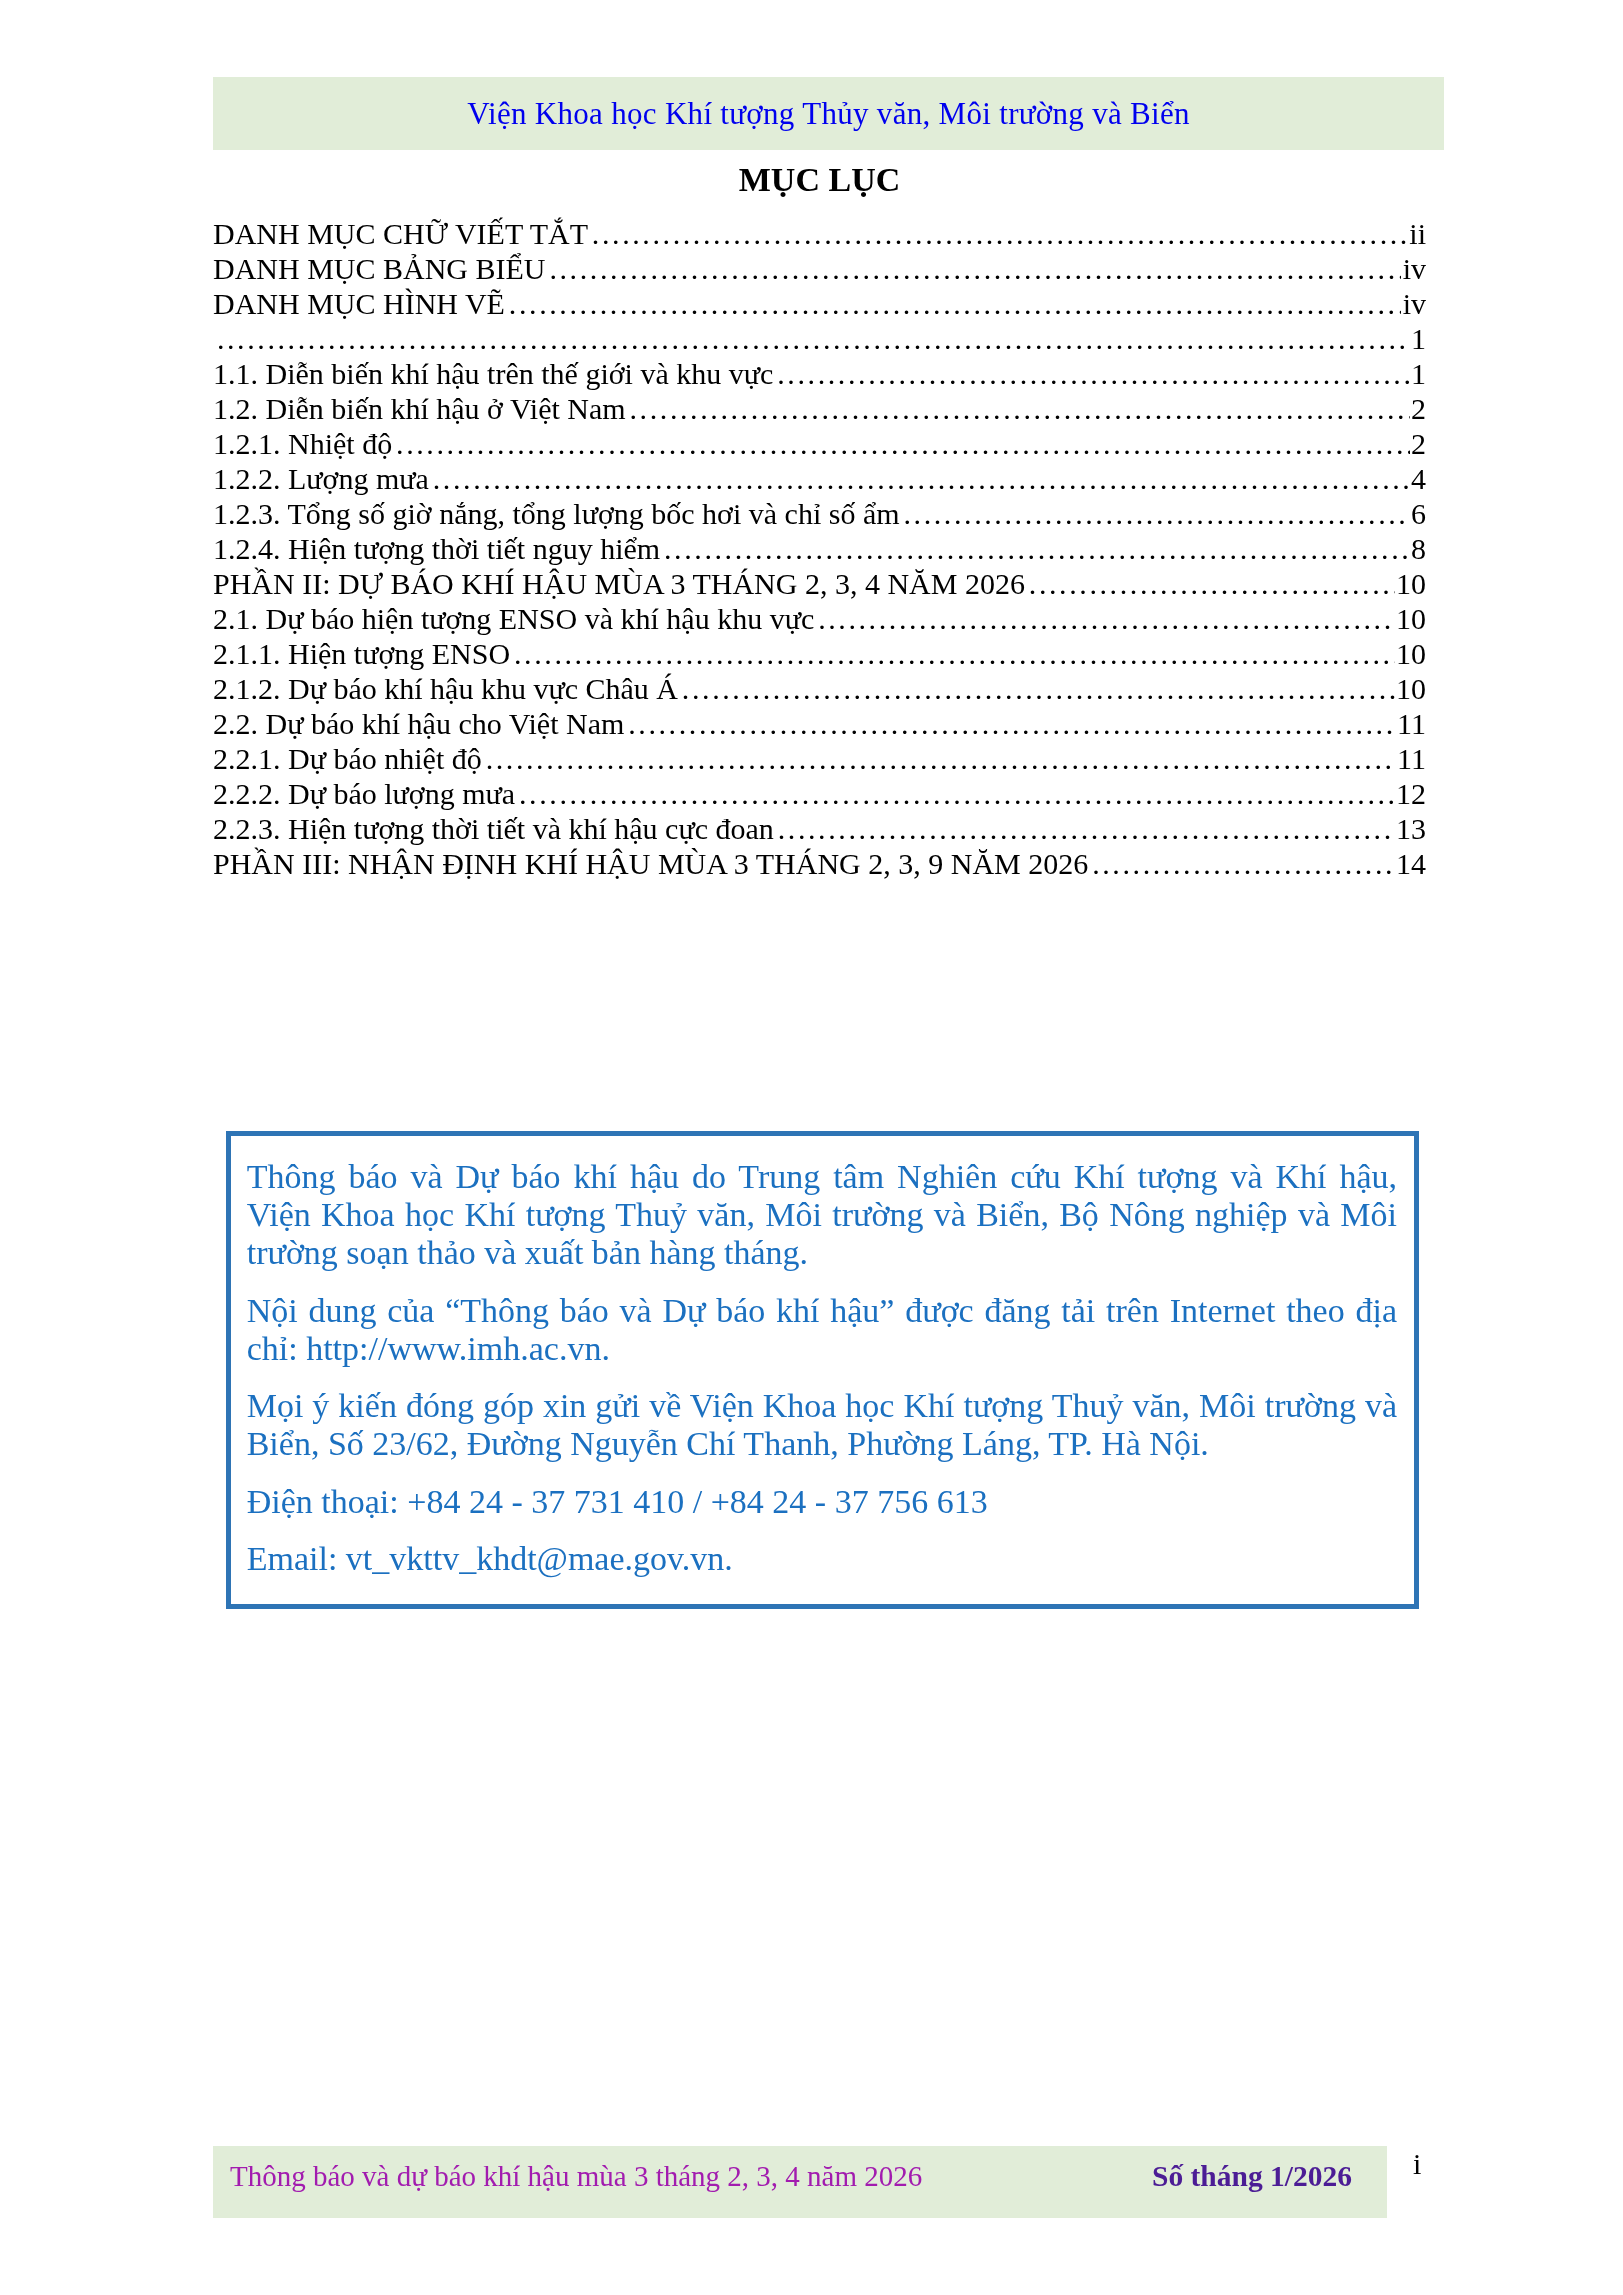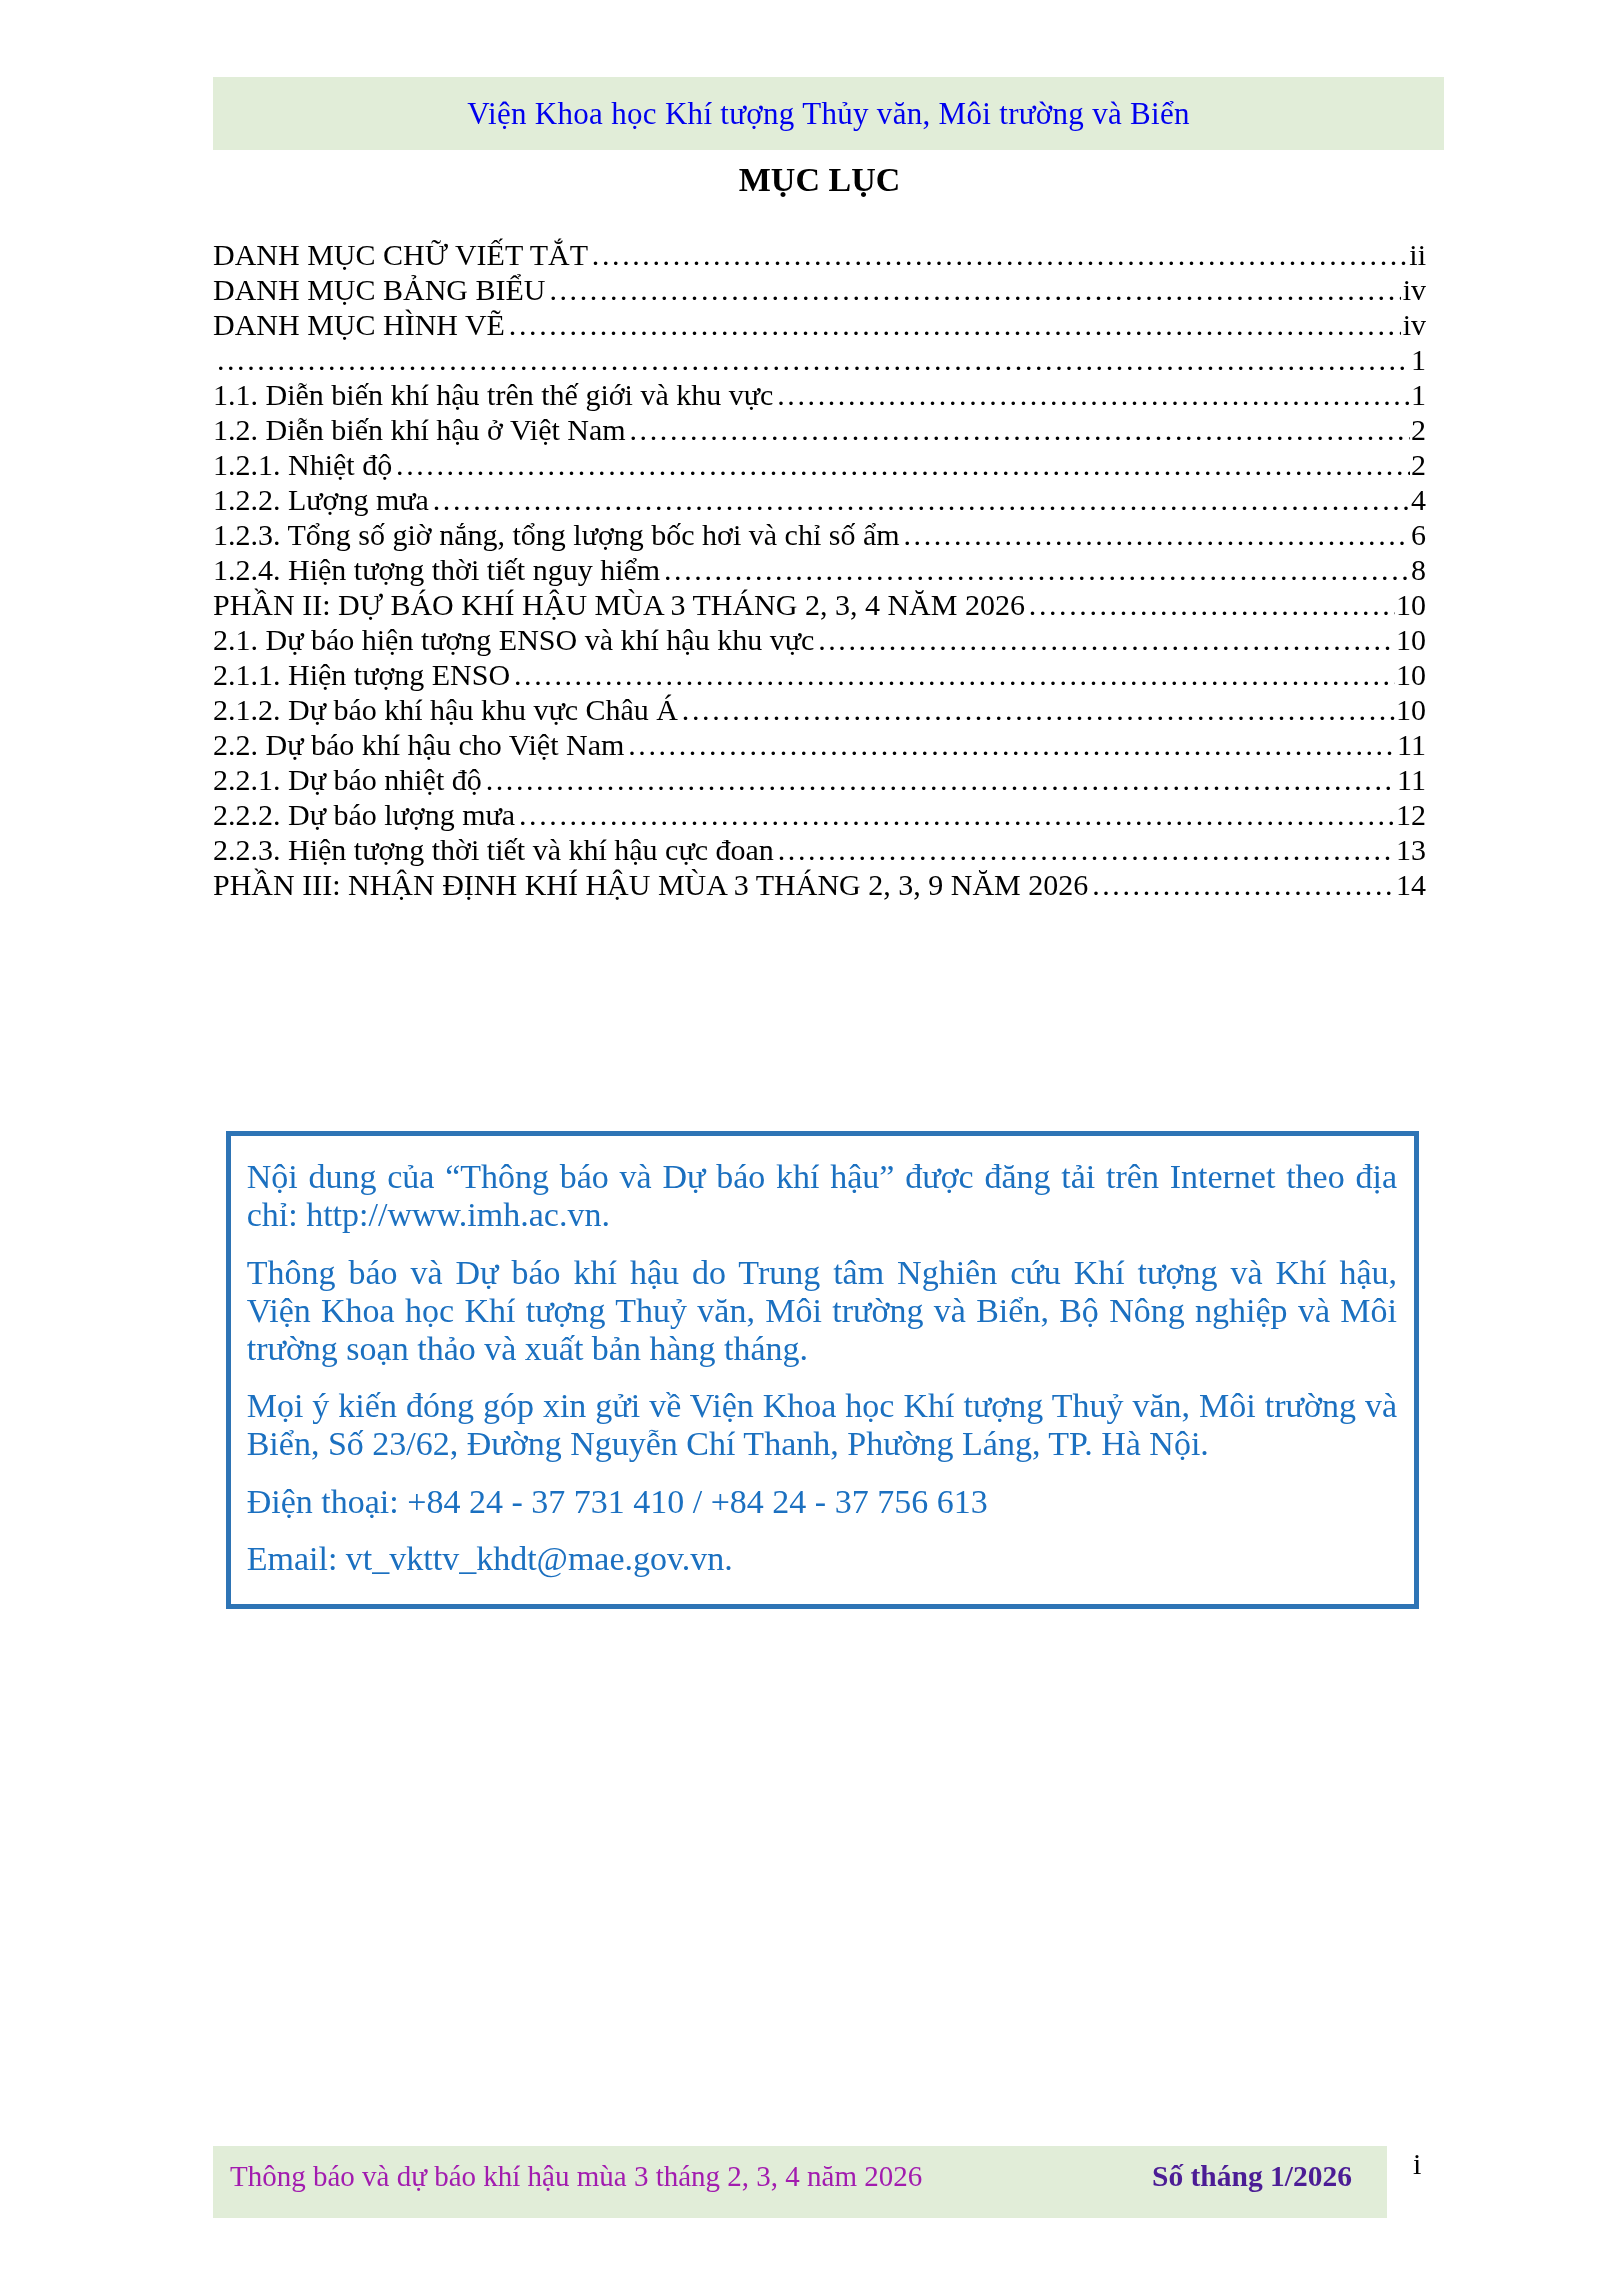--- a/index.html
+++ b/index.html
@@ -39,21 +39,21 @@
     margin: 0;
     text-align: center;
     font-size: 34px;
     font-weight: bold;
     color: #000000;
   }
 
   
   .toc {
     position: absolute;
-    left: 213px; top: 237px;
+    left: 213px; top: 216px;
     width: 1213px;
   }
   .toc-row {
     display: flex;
     align-items: baseline;
     font-size: 30px;
     line-height: 35px;
     white-space: nowrap;
   }
   .toc-label { flex: 0 0 auto; }
@@ -235,23 +235,23 @@
 
       <div class="toc-row">
         <span class="toc-label">PHẦN III: NHẬN ĐỊNH KHÍ HẬU MÙA 3 THÁNG 2, 3, 9 NĂM 2026</span>
         <span class="toc-leader">............................................................................................................................................................................................................................................................................................................</span>
         <span class="toc-page">14</span>
       </div>
     </nav>
 
   <section class="info-box">
 
+      <p class="box-para">Thông báo và Dự báo khí hậu do Trung tâm Nghiên cứu Khí tượng và Khí hậu, Viện Khoa học Khí tượng Thuỷ văn, Môi trường và Biển, Bộ Nông nghiệp và Môi trường soạn thảo và xuất bản hàng tháng.</p>
+
       <p class="box-para">Nội dung của “Thông báo và Dự báo khí hậu” được đăng tải trên Internet theo địa chỉ: http://www.imh.ac.vn.</p>
-
-      <p class="box-para">Thông báo và Dự báo khí hậu do Trung tâm Nghiên cứu Khí tượng và Khí hậu, Viện Khoa học Khí tượng Thuỷ văn, Môi trường và Biển, Bộ Nông nghiệp và Môi trường soạn thảo và xuất bản hàng tháng.</p>
 
       <p class="box-para">Mọi ý kiến đóng góp xin gửi về Viện Khoa học Khí tượng Thuỷ văn, Môi trường và Biển, Số 23/62, Đường Nguyễn Chí Thanh, Phường Láng, TP. Hà Nội.</p>
 
       <p class="box-para">Điện thoại: +84 24 - 37 731 410 / +84 24 - 37 756 613</p>
 
       <p class="box-para">Email: vt_vkttv_khdt@mae.gov.vn.</p>
     </section>
 
   <footer>
     <div class="banner footer-banner">

